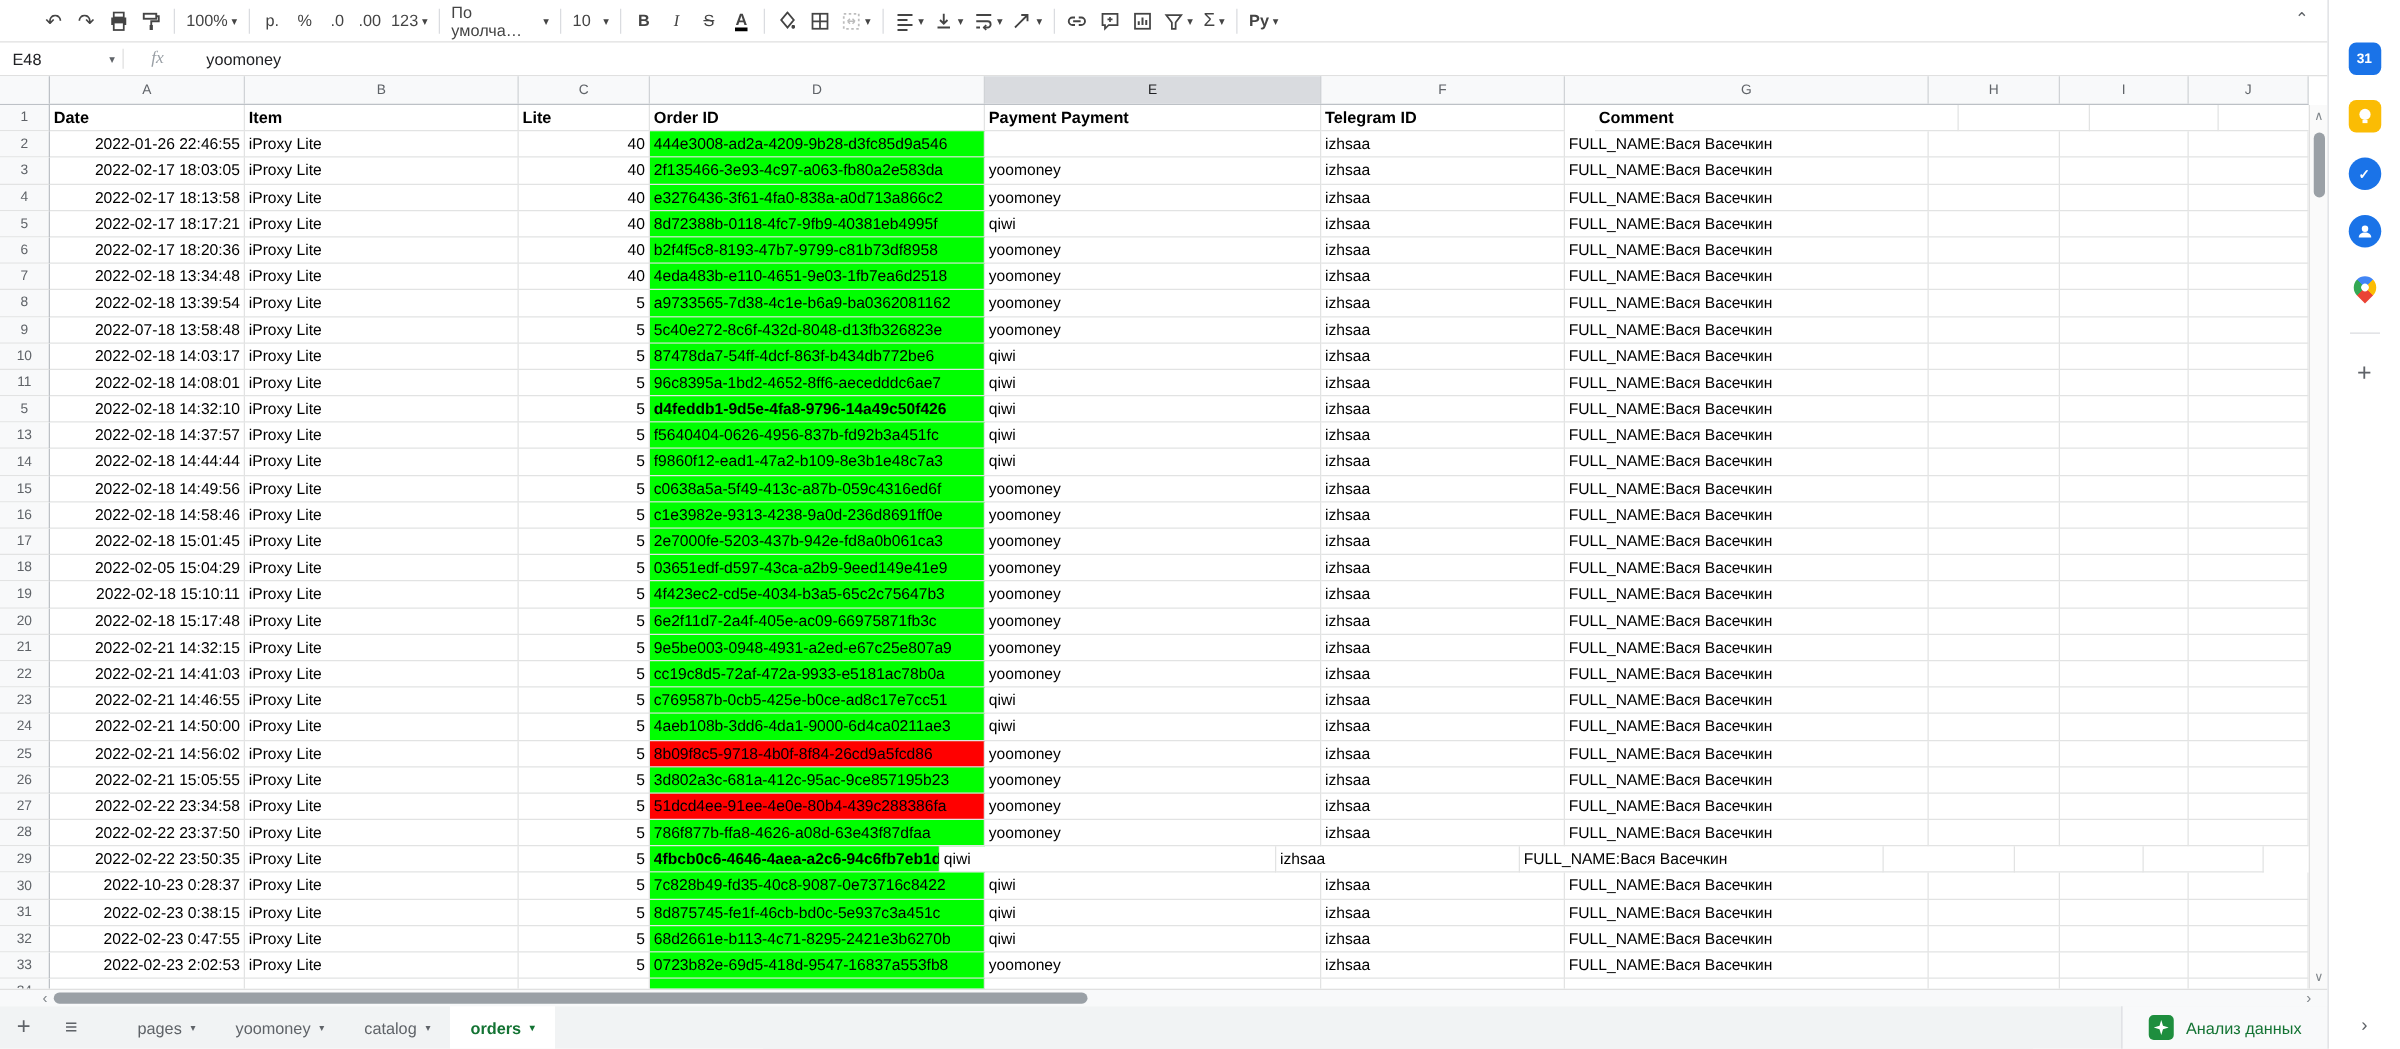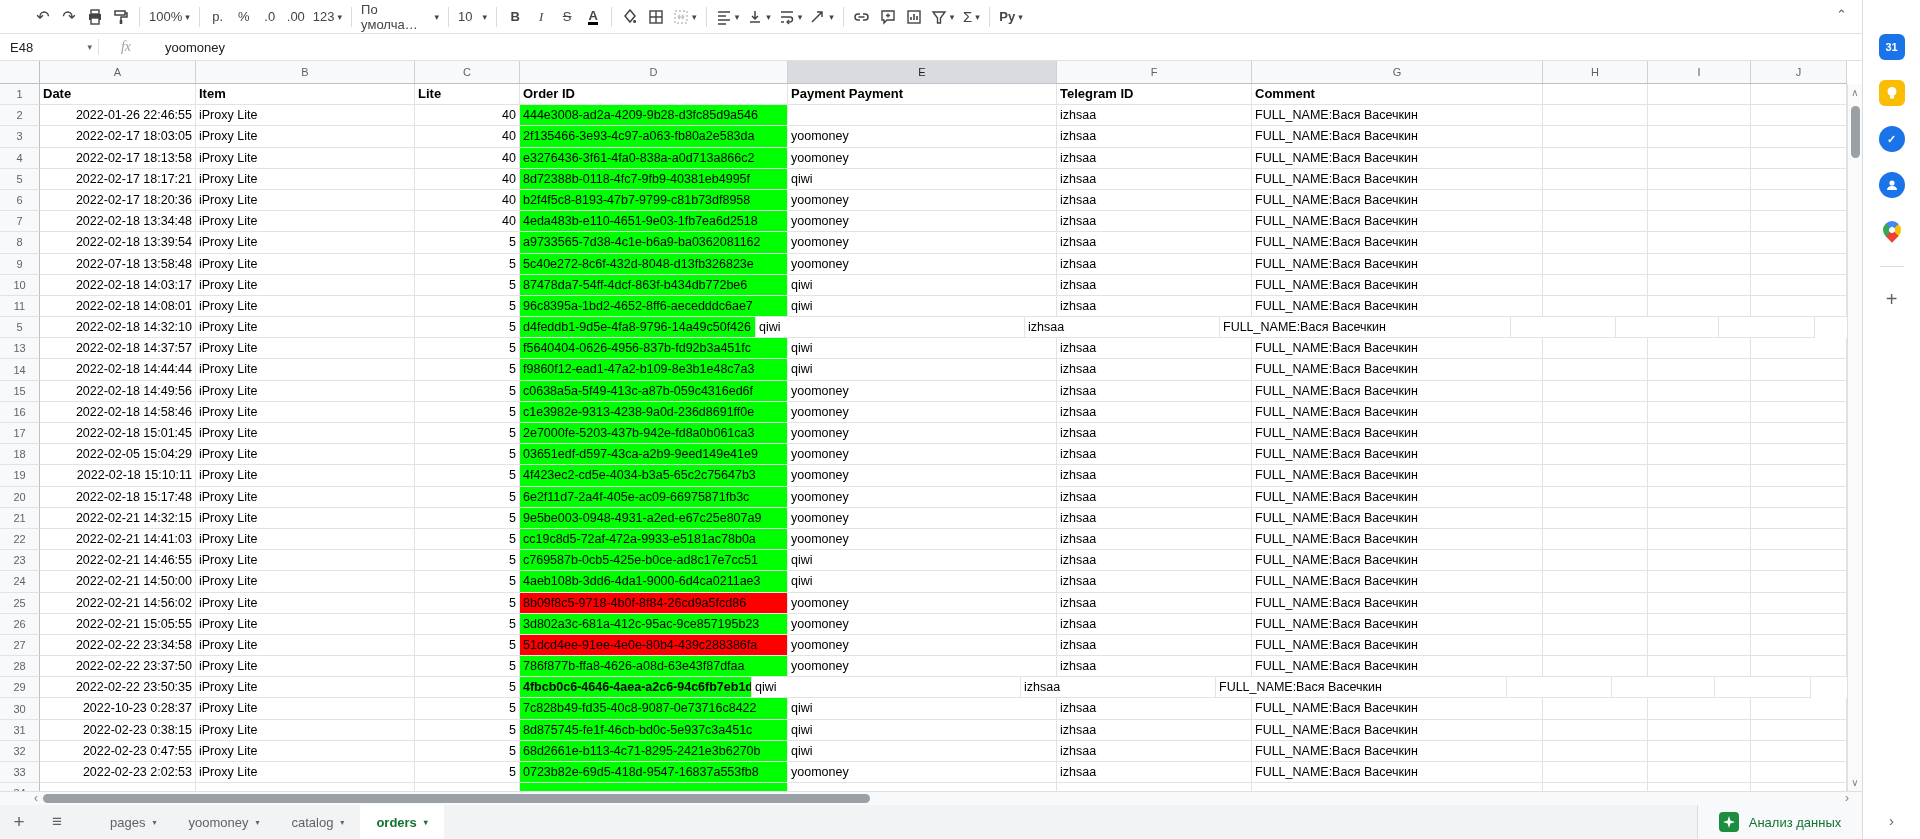--- a/index.html
+++ b/index.html
@@ -254,21 +254,21 @@
 
 <div id="grid">
     <div class="row">
       <div class="rownum">1</div>
       <div class="cell b" style="width: 156px;">Date</div>
       <div class="cell b" style="width: 219px;">Item</div>
       <div class="cell b" style="width: 105px;">Lite</div>
       <div class="cell b" style="width: 268px;">Order ID</div>
       <div class="cell b" style="width: 269px;">Payment Payment</div>
       <div class="cell b" style="width: 195px;">Telegram ID</div>
-      <div class="cell b" style="width: 291px;">Comment</div>
+      <div class="cell b" style="width: 291px; margin-left: 24px;">Comment</div>
       <div class="cell b" style="width: 105px;"></div>
       <div class="cell b" style="width: 103px;"></div>
       <div class="cell b" style="width: 96px;"></div>
     </div>
     <div class="row">
       <div class="rownum">2</div>
       <div class="cell r" style="width: 156px;">2022-01-26 22:46:55</div>
       <div class="cell" style="width: 219px;">iProxy Lite</div>
       <div class="cell r" style="width: 105px;">40</div>
       <div class="cell green" style="width: 268px;">444e3008-ad2a-4209-9b28-d3fc85d9a546</div>
@@ -394,21 +394,21 @@
       <div class="cell" style="width: 291px;">FULL_NAME:Вася Васечкин</div>
       <div class="cell" style="width: 105px;"></div>
       <div class="cell" style="width: 103px;"></div>
       <div class="cell" style="width: 96px;"></div>
     </div>
     <div class="row">
       <div class="rownum">5</div>
       <div class="cell r" style="width: 156px;">2022-02-18 14:32:10</div>
       <div class="cell" style="width: 219px;">iProxy Lite</div>
       <div class="cell r" style="width: 105px;">5</div>
-      <div class="cell green" style="width: 236px;">d4feddb1-9d5e-4fa8-9796-14a49c50f426</div>
+      <div class="cell green" style="width: 268px; font-weight: bold;">d4feddb1-9d5e-4fa8-9796-14a49c50f426</div>
       <div class="cell" style="width: 269px;">qiwi</div>
       <div class="cell" style="width: 195px;">izhsaa</div>
       <div class="cell" style="width: 291px;">FULL_NAME:Вася Васечкин</div>
       <div class="cell" style="width: 105px;"></div>
       <div class="cell" style="width: 103px;"></div>
       <div class="cell" style="width: 96px;"></div>
     </div>
     <div class="row">
       <div class="rownum">13</div>
       <div class="cell r" style="width: 156px;">2022-02-18 14:37:57</div>

